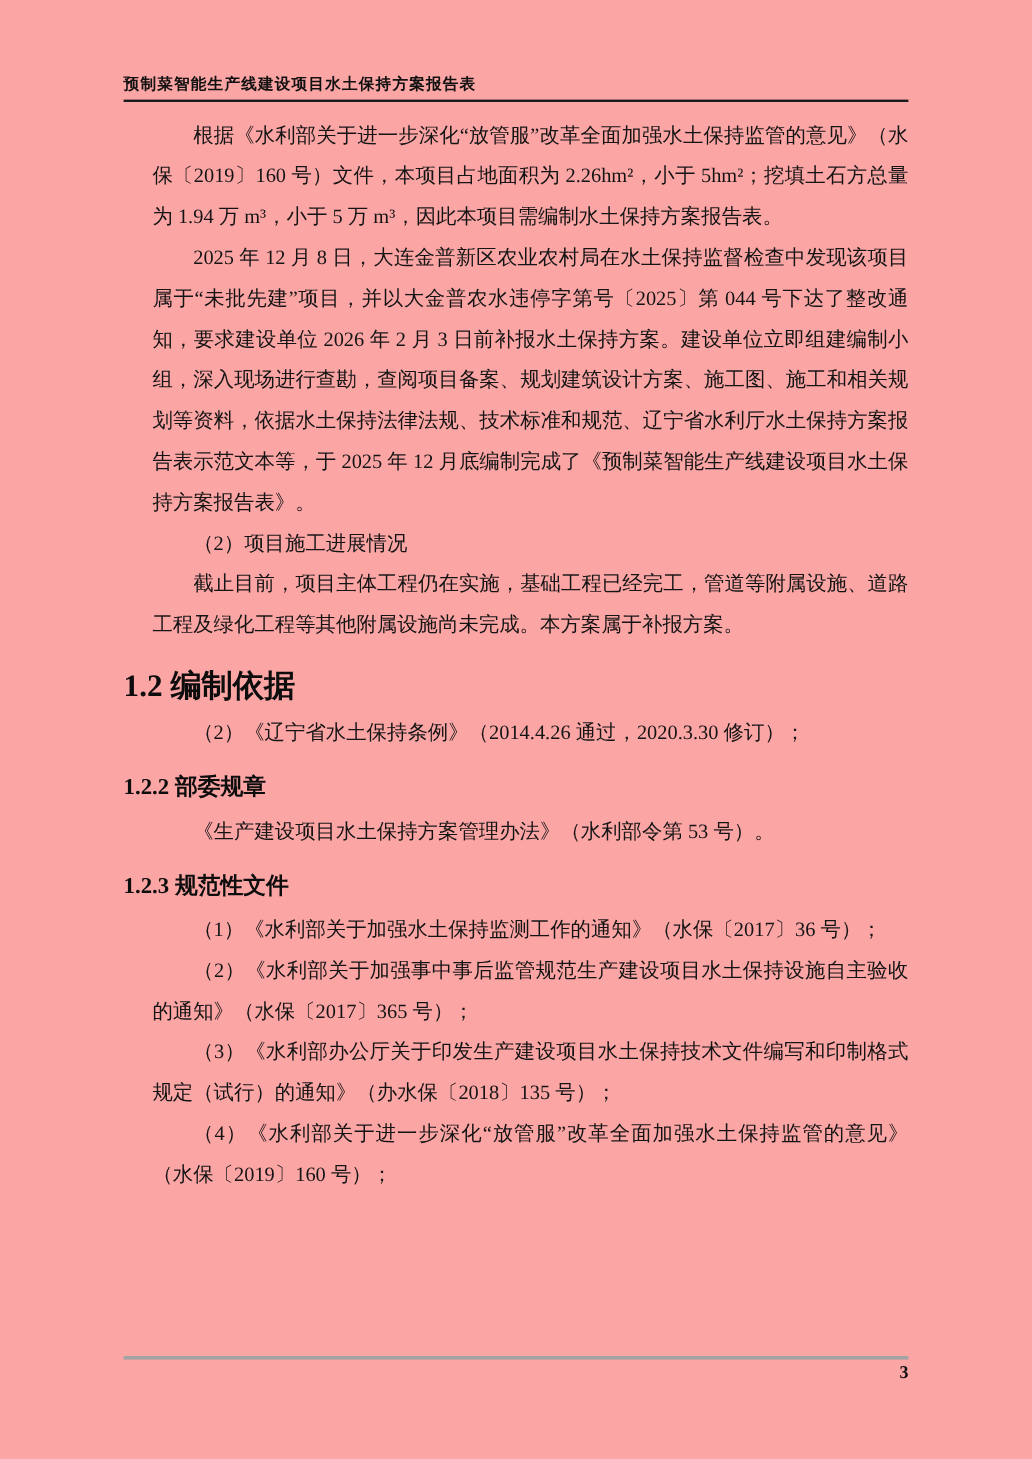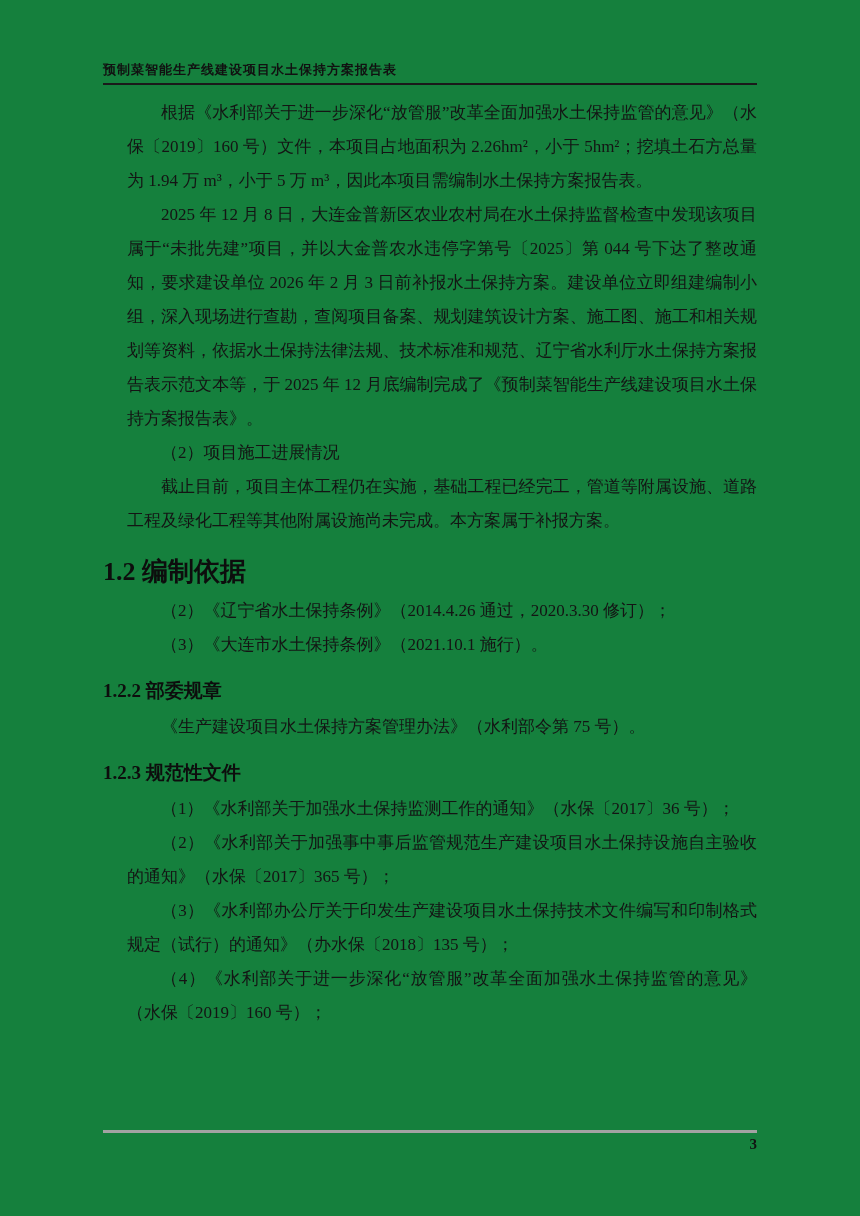--- a/index.html
+++ b/index.html
@@ -1,20 +1,20 @@
 <!DOCTYPE html>
 <html><head>
 <meta charset="utf-8">
 <style>
   html, body { margin: 0; padding: 0; background: #ffffff; }
   .page {
     position: relative;
     width: 860px;
     height: 1216px;
-    background: #15803d;
+    background: #fca5a5;
     color: #141414;
     font-family: "Liberation Serif", "DejaVu Serif", serif;
     overflow: hidden;
   }
   .doc-header {
     position: absolute;
     left: 103px;
     top: 62px;
     width: 654px;
     border-bottom: 2px solid #1a1a1a;
@@ -89,24 +89,23 @@
 
   <main class="doc-body">
     <p class="para indent">根据《水利部关于进一步深化“放管服”改革全面加强水土保持监管的意见》（水保〔2019〕160 号）文件，本项目占地面积为 2.26hm²，小于 5hm²；挖填土石方总量为 1.94 万 m³，小于 5 万 m³，因此本项目需编制水土保持方案报告表。</p>
     <p class="para indent">2025 年 12 月 8 日，大连金普新区农业农村局在水土保持监督检查中发现该项目属于“未批先建”项目，并以大金普农水违停字第号〔2025〕第 044 号下达了整改通知，要求建设单位 2026 年 2 月 3 日前补报水土保持方案。建设单位立即组建编制小组，深入现场进行查勘，查阅项目备案、规划建筑设计方案、施工图、施工和相关规划等资料，依据水土保持法律法规、技术标准和规范、辽宁省水利厅水土保持方案报告表示范文本等，于 2025 年 12 月底编制完成了《预制菜智能生产线建设项目水土保持方案报告表》。</p>
     <p class="para indent">（2）项目施工进展情况</p>
     <p class="para indent">截止目前，项目主体工程仍在实施，基础工程已经完工，管道等附属设施、道路工程及绿化工程等其他附属设施尚未完成。本方案属于补报方案。</p>
 
     <h2>1.2 编制依据</h2>
 
     <p class="para indent">（2）《辽宁省水土保持条例》（2014.4.26 通过，2020.3.30 修订）；</p>
-    <p class="para indent">（3）《大连市水土保持条例》（2021.10.1 施行）。</p>
 
     <h3>1.2.2 部委规章</h3>
-    <p class="para indent">《生产建设项目水土保持方案管理办法》（水利部令第 75 号）。</p>
+    <p class="para indent">《生产建设项目水土保持方案管理办法》（水利部令第 53 号）。</p>
 
     <h3>1.2.3 规范性文件</h3>
     <p class="para indent">（1）《水利部关于加强水土保持监测工作的通知》（水保〔2017〕36 号）；</p>
     <p class="para indent">（2）《水利部关于加强事中事后监管规范生产建设项目水土保持设施自主验收的通知》（水保〔2017〕365 号）；</p>
     <p class="para indent">（3）《水利部办公厅关于印发生产建设项目水土保持技术文件编写和印制格式规定（试行）的通知》（办水保〔2018〕135 号）；</p>
     <p class="para indent">（4）《水利部关于进一步深化“放管服”改革全面加强水土保持监管的意见》（水保〔2019〕160 号）；</p>
   </main>
 
   <footer class="doc-footer">
     <div class="footer-rule"></div>

